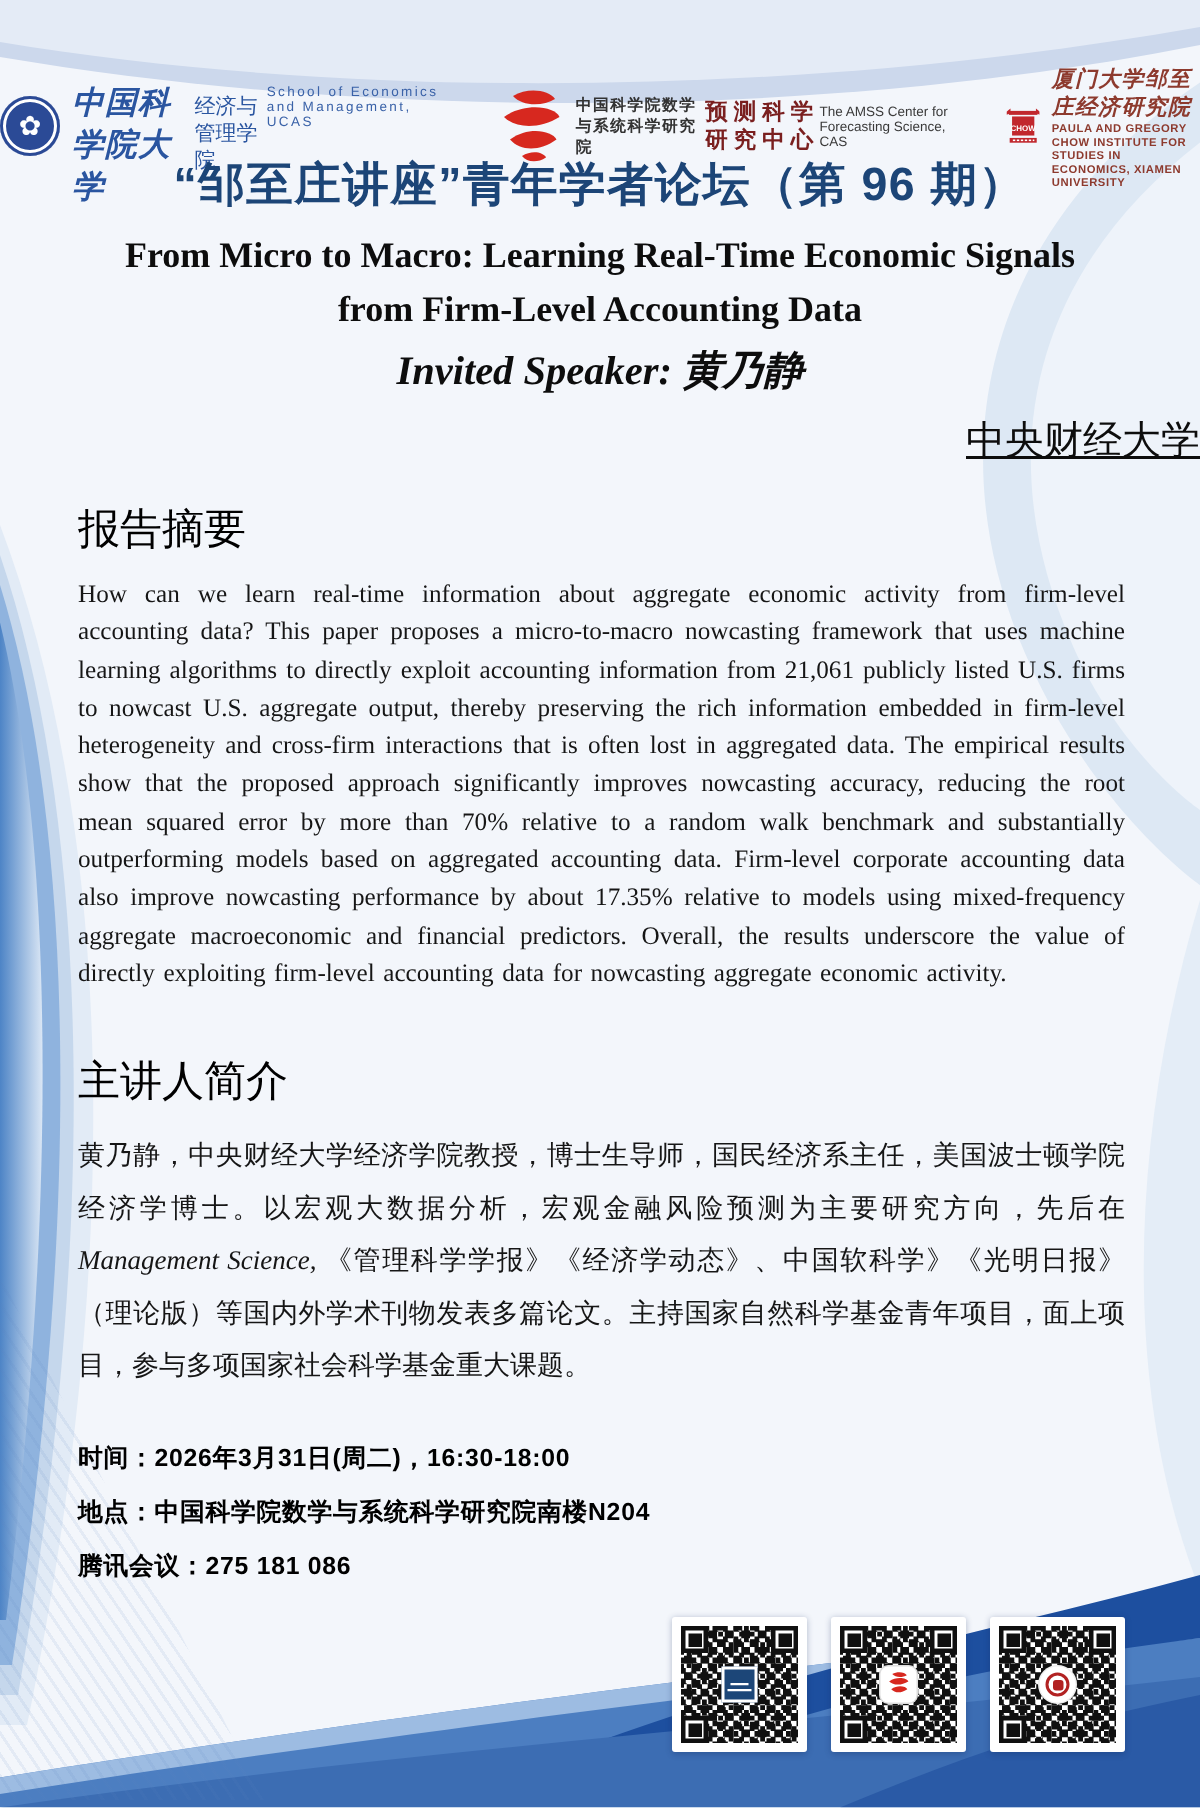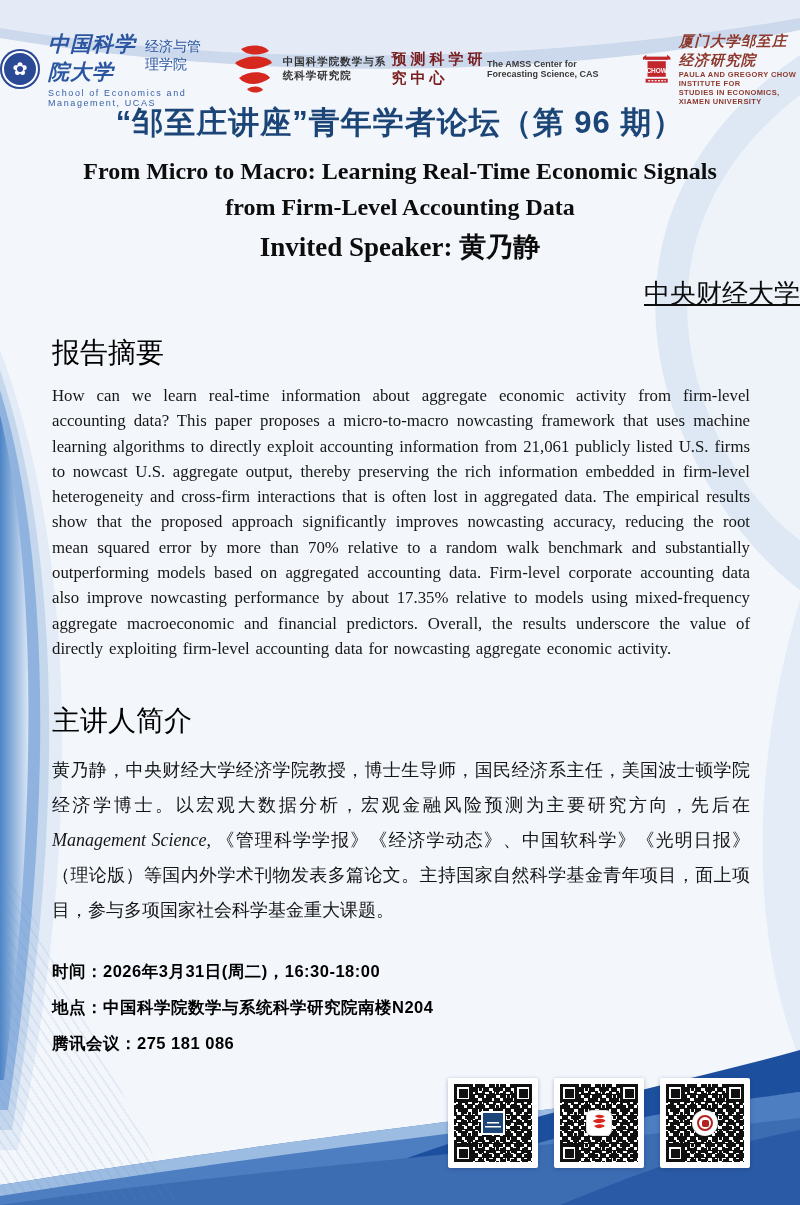--- a/index.html
+++ b/index.html
@@ -19,47 +19,47 @@
 
   
   .logos { left:0; right:0; top:30px; display:flex; justify-content:center; align-items:center; gap:28px; }
   .logo { display:flex; align-items:center; gap:8px; }
   .ucas-seal {
     width:40px; height:40px; border-radius:50%; background:#2b4a96; flex:0 0 auto;
     display:flex; align-items:center; justify-content:center;
     box-shadow:inset 0 0 0 2px #2b4a96, inset 0 0 0 4px #fff;
     color:#fff; font-size:18px;
   }
-  .ucas-text { display:flex; flex-direction:column; }
+  .ucas-text { display:flex; flex-direction:row;margin-top:24px; }
   .ucas-row { display:flex; align-items:baseline; gap:6px; }
   .ucas-name { font-size:21px; font-weight:bold; font-style:italic; color:#2a55a0; letter-spacing:1px; }
   .ucas-school { font-size:14px; color:#2a55a0; font-family:"Liberation Sans",sans-serif; }
   .ucas-en { font-size:9px; color:#3a62a8; letter-spacing:1.6px; font-family:"Liberation Sans",sans-serif; margin-top:2px; }
 
   .amss-mark { flex:0 0 auto; }
   .amss-text { display:flex; flex-direction:row; align-items:center; }
   .amss-l1 { font-size:10.5px; color:#333; font-weight:bold; font-family:"Liberation Sans",sans-serif; letter-spacing:1px; }
   .amss-l2 { font-size:15px; color:#7a1f1f; font-weight:bold; letter-spacing:4px; margin:1px 0; }
-  .amss-l3 { font-size:9px; color:#3a3a3a; font-weight:bold; font-family:"Liberation Sans",sans-serif; }
+  .amss-l3 { font-size:9px; color:#3a3a3a; font-weight:normal; font-family:"Liberation Sans",sans-serif; }
 
   .chow-text { display:flex; flex-direction:column; }
   .chow-cn { font-size:14.5px; color:#8d3a2e; font-weight:bold; font-style:italic; letter-spacing:1px; }
   .chow-en { font-size:7.5px; color:#8d3a2e; font-weight:bold; letter-spacing:.4px; font-family:"Liberation Sans",sans-serif; }
 
   
   .title-cn {
     left:0; right:0; top:102px; text-align:center;
     font-family:"Liberation Sans",sans-serif; font-weight:bold;
     font-size:31px; color:#1c4577; letter-spacing:1px;
   }
   .title-en {
     left:0; right:0; top:153px; text-align:center;
     font-weight:bold; font-size:24px; color:#0d0d0d; line-height:36px;
   }
-  .speaker { left:0; right:0; top:229px; text-align:center; font-weight:bold; font-size:27px; color:#0d0d0d; }
+  .speaker { left:0; right:0; top:229px; text-align:center; font-weight:bold; font-size:27px; color:#0d0d0d;font-style:italic; }
   .affiliation { left:0; right:0; top:276px; text-align:right; font-size:26px; color:#0d0d0d;text-decoration:underline; }
 
   
   .sec-h {
     font-family:"Liberation Sans",sans-serif; font-weight:normal; font-size:28px; color:#000;
     left:52px;
   }
   .h-abstract { top:334px; }
   .h-bio { top:702px; }
   .abstract-body {

